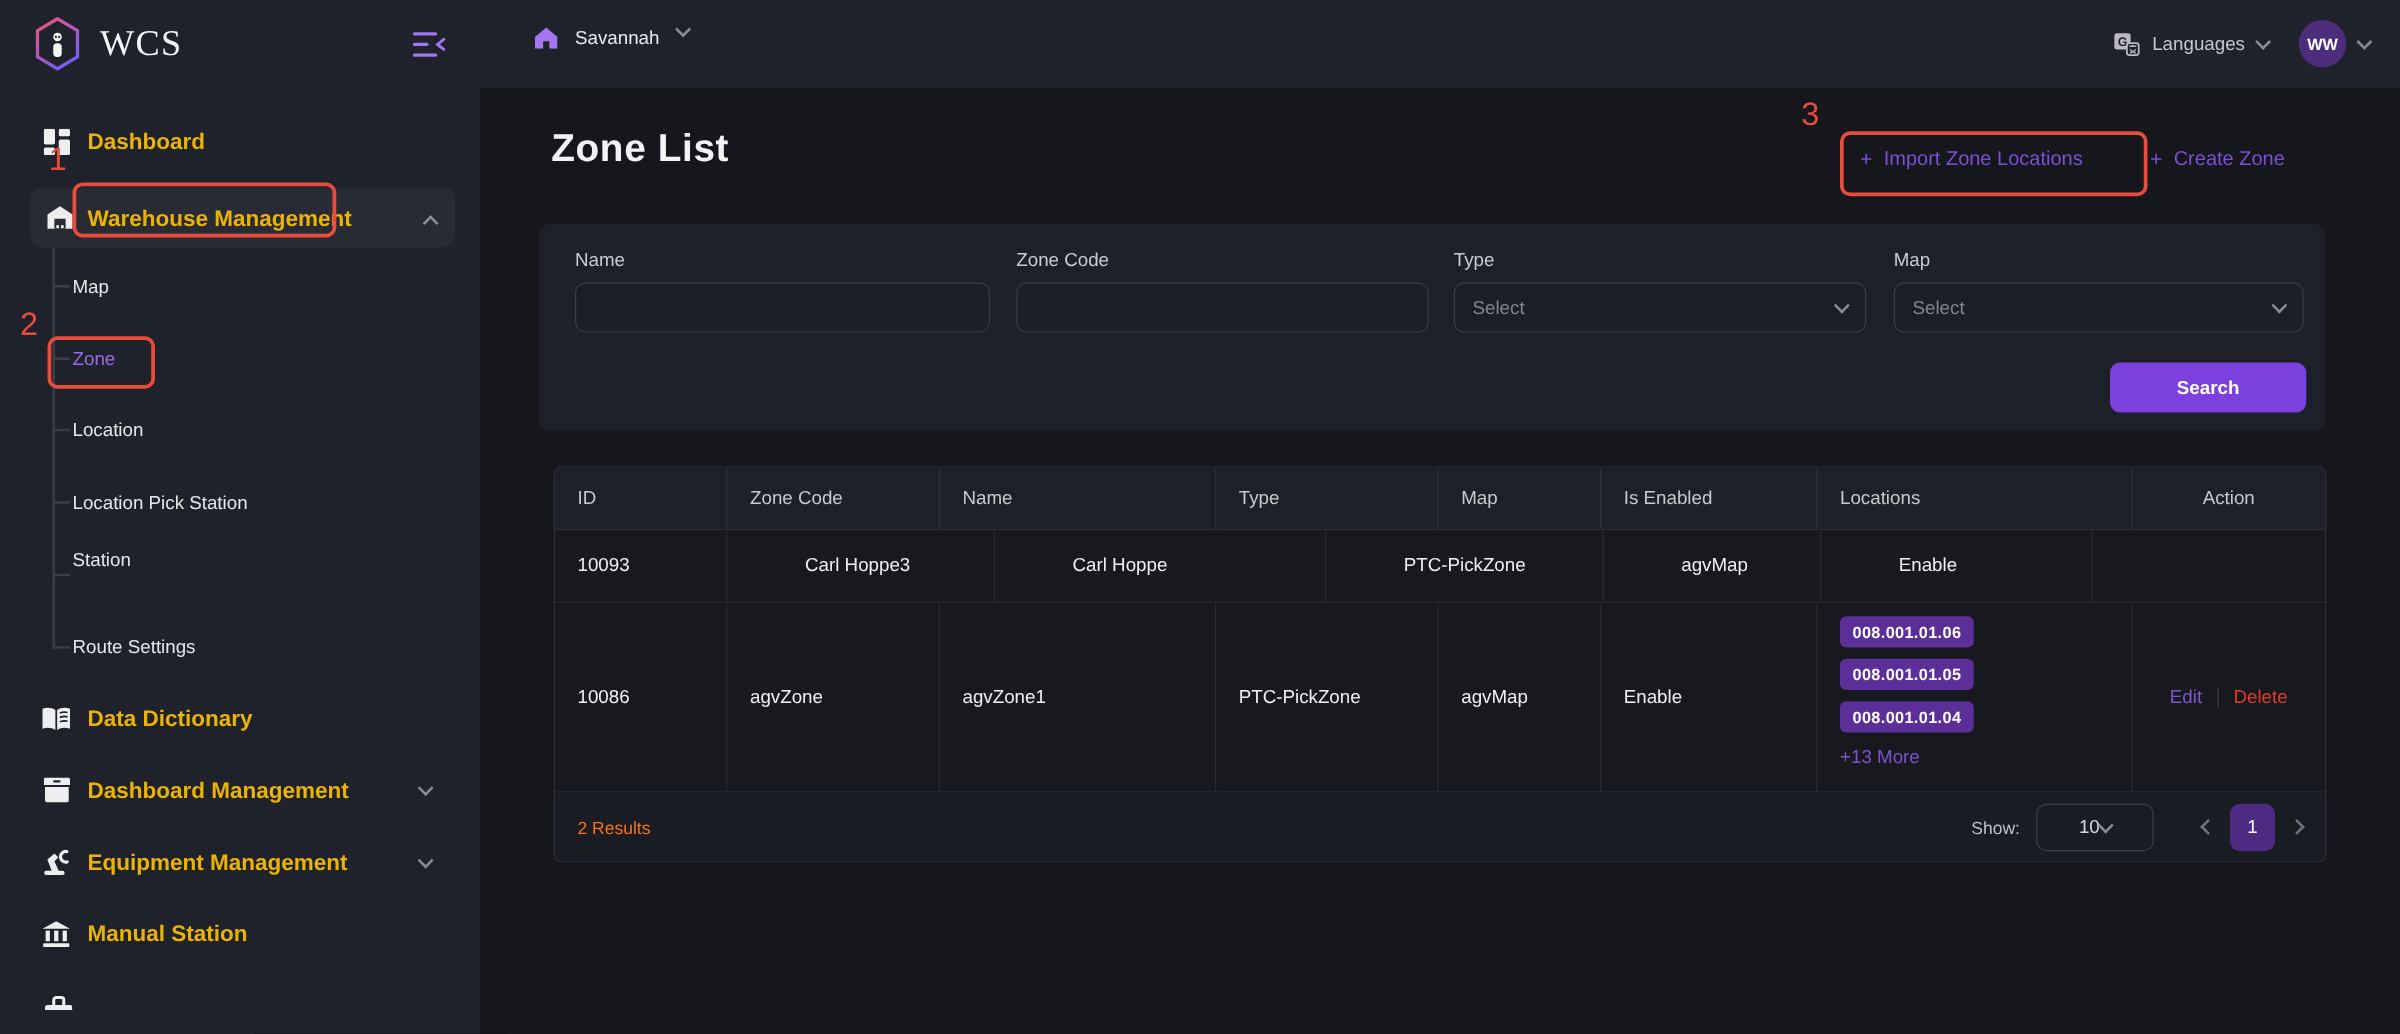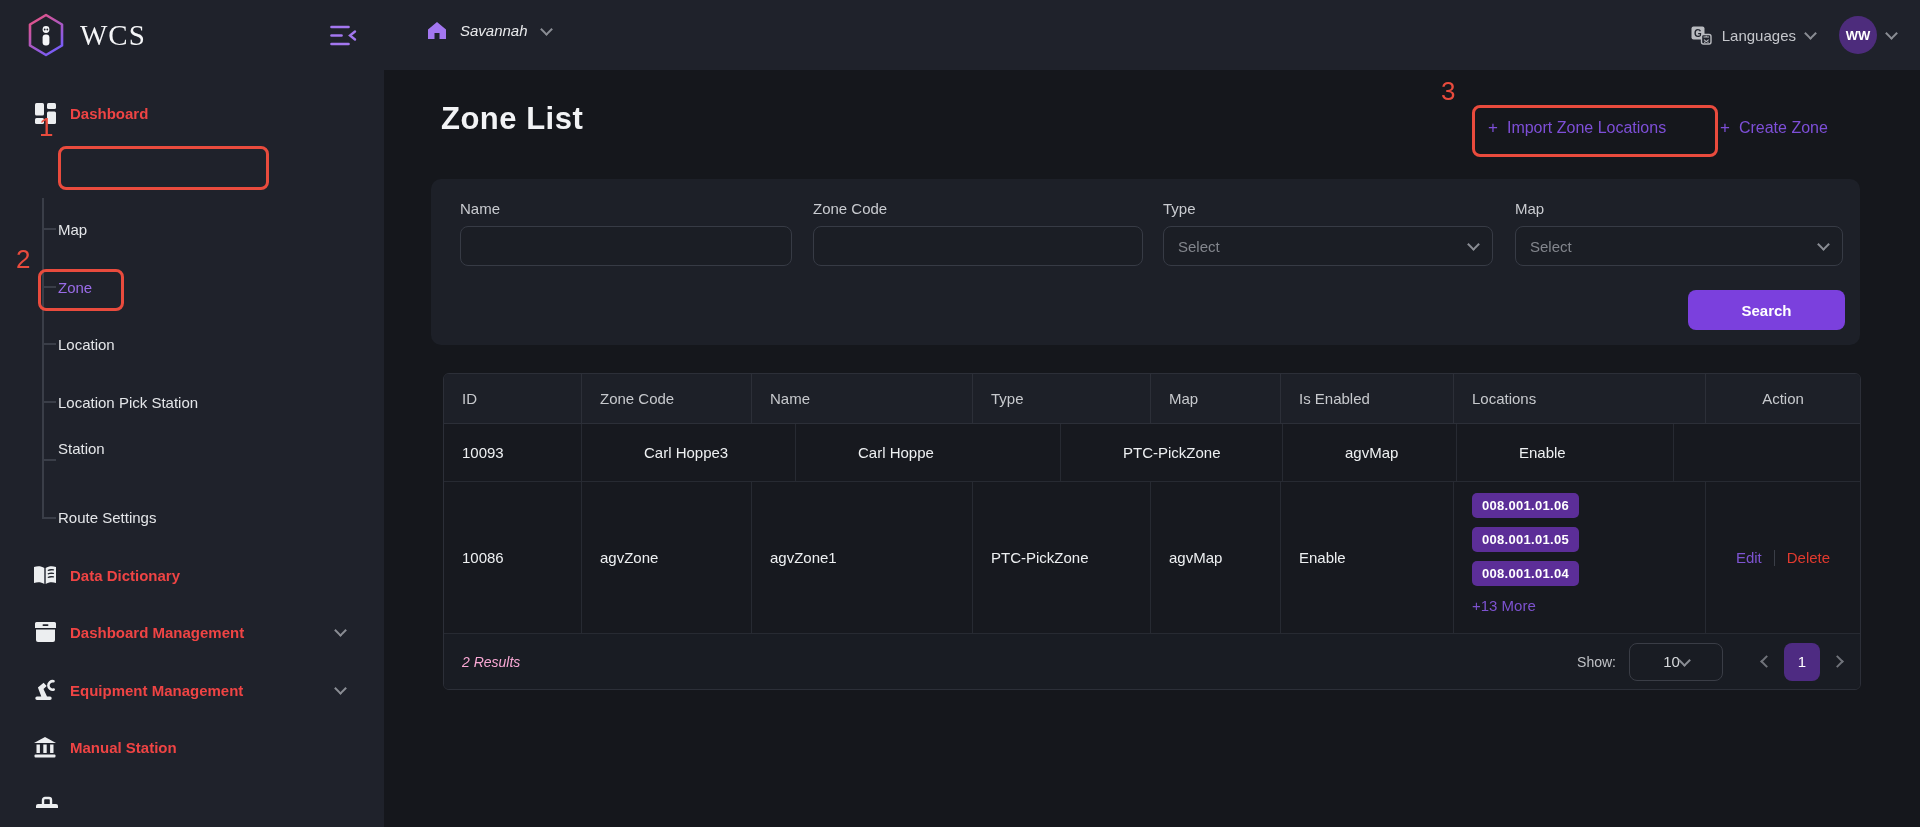--- a/index.html
+++ b/index.html
@@ -4,34 +4,34 @@
 <style>
   html,body{margin:0;padding:0;background:#0e0f14;}
   .screen{position:relative;width:1920px;height:827px;overflow:hidden;
           background:#15171c;font-family:"Liberation Sans","DejaVu Sans",sans-serif;
           -webkit-font-smoothing:antialiased;}
   
   .topbar{position:absolute;left:0;top:0;width:1920px;height:70px;background:#1f222b;}
   .brand{position:absolute;left:26px;top:13px;display:flex;align-items:center;gap:14px;}
   .brand-text{font-family:"Liberation Serif","DejaVu Serif",serif;font-size:29px;color:#f4f5f7;letter-spacing:1px;}
   .fold-icon{position:absolute;left:330px;top:25px;}
-  .site-group{position:absolute;left:428px;top:22px;display:flex;align-items:center;gap:14px;font-style:italic;}
+  .site-group{position:absolute;left:428px;top:22px;display:flex;align-items:flex-start;gap:14px;}
   .site-name{font-size:15px;color:#e9eaec;}
   .right-group{position:absolute;right:24px;top:0;height:70px;display:flex;align-items:center;gap:10px;}
   .lang-label{font-size:15px;color:#c4c6cb;}
   .avatar{width:38px;height:38px;border-radius:50%;background:#4d2c7c;color:#fff;
           display:flex;align-items:center;justify-content:center;font-size:13px;font-weight:bold;margin-left:14px;}
   .chev{display:inline-block;width:7px;height:7px;border-right:2px solid #8a8d94;border-bottom:2px solid #8a8d94;
         transform:rotate(45deg);margin-top:-3px;}
   .chev.up{transform:rotate(-135deg);margin-top:4px;}
   
   .sidebar{position:absolute;left:0;top:70px;width:384px;height:757px;background:#1f222b;}
   .nav-item{position:absolute;left:0;width:384px;height:28px;display:flex;align-items:center;cursor:pointer;}
   .nav-ico{position:absolute;left:32px;width:26px;height:24px;display:flex;align-items:center;justify-content:center;}
-  .nav-label{position:absolute;left:70px;font-size:15px;font-weight:bold;color:#ef4444;white-space:nowrap;}
+  .nav-label{position:absolute;left:70px;font-size:18px;font-weight:bold;color:#eab308;white-space:nowrap;}
   .nav-chev{position:absolute;left:336px;}
   .pill{position:absolute;left:24px;top:80px;width:340px;height:48px;background:#282b34;border-radius:10px;}
   .pill .nav-ico{left:11px;top:12px;}
   .pill .nav-label{left:46px;top:15px;}
   .pill .nav-chev{left:316px;top:20px;}
   .tree-line{position:absolute;left:42px;top:128px;width:2px;height:320px;background:#3a3e48;}
   .tick{position:absolute;left:42px;width:14px;height:2px;background:#3a3e48;}
   .sub-item{position:absolute;left:58px;height:28px;display:flex;align-items:center;cursor:pointer;}
   .sub-label{font-size:15px;color:#e4e6e9;white-space:nowrap;}
   .sub-label.active{color:#9a6ce8;}
@@ -70,21 +70,21 @@
   .td:last-child{border-right:none;justify-content:center;padding-left:0;}
   .td.locs{flex-direction:column;align-items:flex-start;justify-content:flex-start;padding-top:11px;gap:9px;}
   .tag{background:#5c2e98;color:#fff;font-size:13px;font-weight:bold;border-radius:5px;
        padding:5px 10px;letter-spacing:0.3px;}
   .more-link{color:#7d52cf;font-size:15px;cursor:pointer;margin-top:2px;}
   .link-edit{color:#7e54d2;cursor:pointer;}
   .link-del{color:#e23a2e;cursor:pointer;}
   .act-div{width:1px;height:16px;background:#3a3e47;margin:0 12px;}
   .tfoot{height:55px;display:flex;align-items:center;justify-content:space-between;
          background:#191c23;padding:0 18px;}
-  .results{color:#f9a8d4;font-size:14px;font-style:italic;}
+  .results{color:#f97316;font-size:14px;}
   .pager{display:flex;align-items:center;gap:13px;}
   .show-label{color:#c0c2c6;font-size:14px;}
   .pagesize{width:94px;height:38px;border:1px solid #3a3d46;border-radius:8px;display:flex;align-items:center;
             justify-content:center;padding:0 14px;box-sizing:border-box;cursor:pointer;margin-right:26px;}
   .pagesize .ps-val{color:#d6d8db;font-size:15px;}
   .pchev{display:inline-block;width:7px;height:7px;border-right:2px solid #70737a;border-bottom:2px solid #70737a;}
   .pchev.left{transform:rotate(135deg);}
   .pchev.right{transform:rotate(-45deg);}
   .page-box{width:36px;height:38px;background:#4e2b82;border-radius:8px;color:#fff;font-size:15px;
             display:flex;align-items:center;justify-content:center;cursor:pointer;}
@@ -152,20 +152,32 @@
             <rect x="0" y="0" width="9" height="12.5" rx="1.5"></rect>
               <rect x="0" y="15" width="9" height="6" rx="1.5"></rect>
             <rect x="12" y="0" width="9" height="6" rx="1.5"></rect>
               <rect x="12" y="8.5" width="9" height="12.5" rx="1.5"></rect>
           </g>
         </svg>
       </span>
       <span class="nav-label">Dashboard</span>
     </div>
 
+    <div class="pill">
+      <span class="nav-ico">
+        <svg width="22" height="20" viewBox="0 0 22 20">
+          <path d="M1 7.5 L11 1 L21 7.5 V19 H1 Z" fill="#eceef0"></path>
+          <rect x="6.5" y="11" width="9" height="8" fill="#282b34"></rect>
+          <rect x="8" y="16.2" width="2.2" height="2.2" fill="#eceef0"></rect>
+          <rect x="11.8" y="16.2" width="2.2" height="2.2" fill="#eceef0"></rect>
+        </svg>
+      </span>
+      <span class="nav-label">Warehouse Management</span>
+      <span class="nav-chev chev up"></span>
+    </div>
 
     <div class="tree-line"></div>
     <div class="tick" style="top:158px"></div>
     <div class="tick" style="top:216px"></div>
     <div class="tick" style="top:273px"></div>
     <div class="tick" style="top:331px"></div>
     <div class="tick" style="top:389px"></div>
     <div class="tick" style="top:447px"></div>
 
     <div class="sub-item" style="top:145px">

